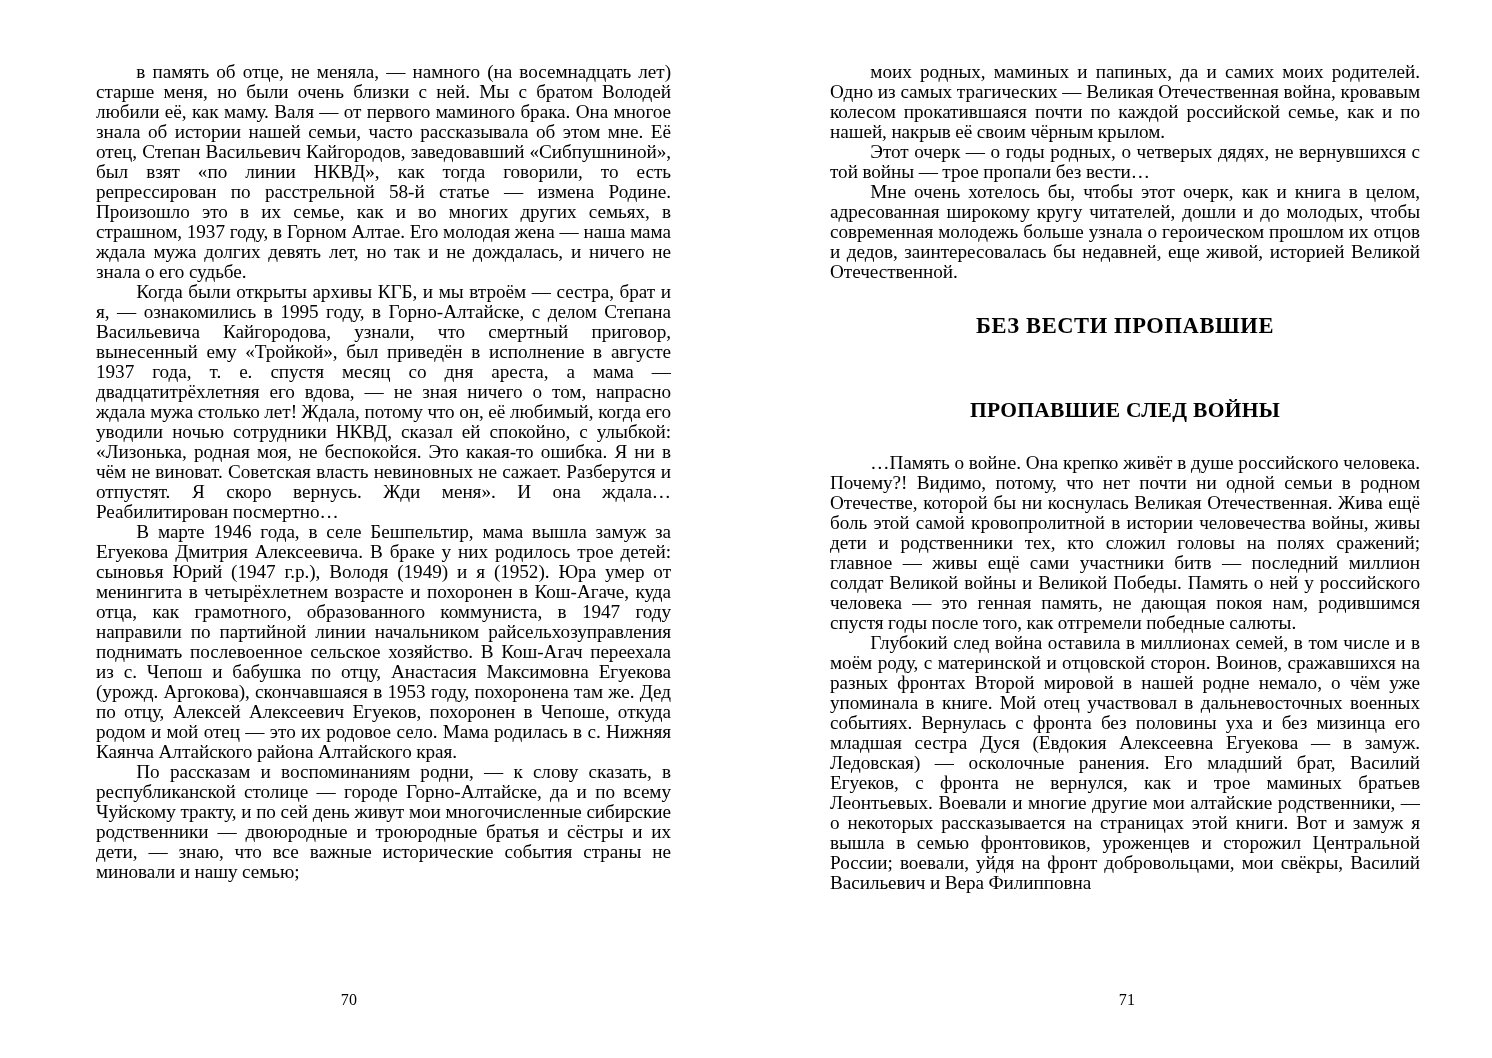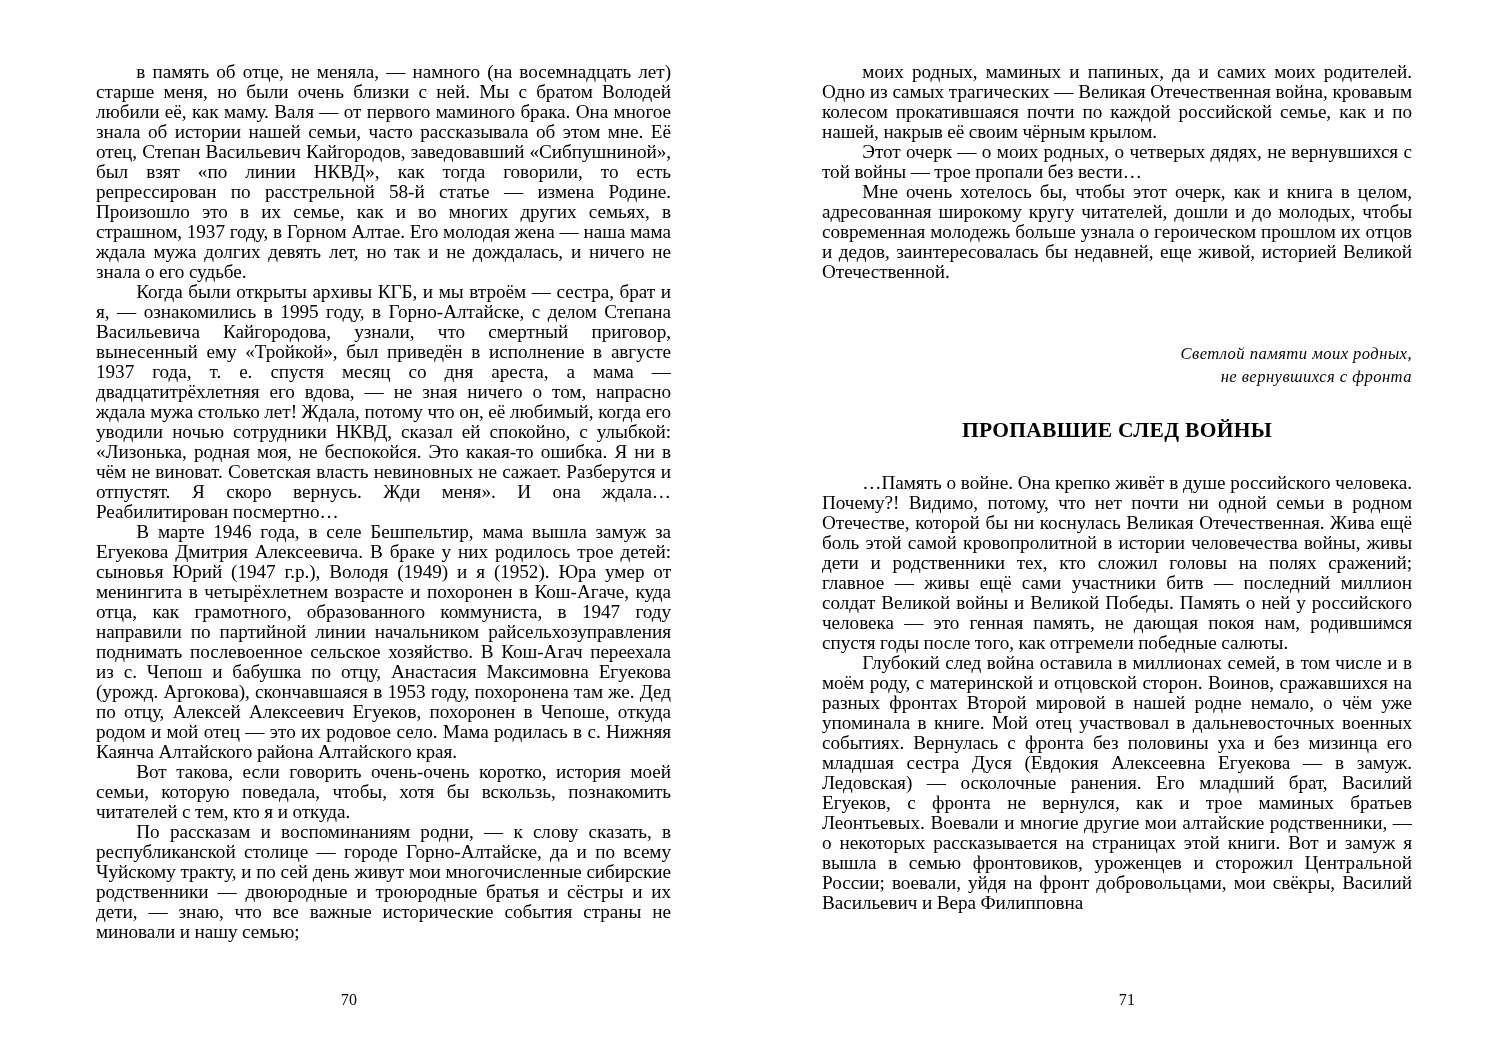--- a/index.html
+++ b/index.html
@@ -27,21 +27,21 @@
     height: 1058px;
   }
   .page-left  { left: 0;    width: 746px; }
   .page-right { left: 746px; width: 746px; }
 
   .textblock {
     position: absolute;
     top: 62px;
   }
   .page-left .textblock  { left: 96px;  width: 575px; }
-  .page-right .textblock { left: 76px;  width: 590px; }
+  .page-right .textblock { left: 84px;  width: 590px; }
 
   p.para {
     margin: 0;
     text-indent: 2.1em;
     text-align: justify;
     font-size: 19.2px;
     line-height: 20px;
     letter-spacing: -0.05px;
     word-spacing: -0.2px;
     -webkit-font-smoothing: none;
@@ -96,39 +96,35 @@
 </head>
 <body>
 
 <div class="spread">
 
   <div class="page page-left">
     <div class="textblock">
       <p class="para">в память об отце, не меняла, — намного (на восемнадцать лет) старше меня, но были очень близки с ней. Мы с братом Володей любили её, как маму. Валя — от первого маминого брака. Она многое знала об истории нашей семьи, часто рассказывала об этом мне. Её отец, Степан Васильевич Кайгородов, заведовавший «Сибпушниной», был взят «по линии НКВД», как тогда говорили, то есть репрессирован по расстрельной 58-й статье — измена Родине. Произошло это в их семье, как и во многих других семьях, в страшном, 1937 году, в Горном Алтае. Его молодая жена — наша мама ждала мужа долгих девять лет, но так и не дождалась, и ничего не знала о его судьбе.</p>
       <p class="para">Когда были открыты архивы КГБ, и мы втроём — сестра, брат и я, — ознакомились в 1995 году, в Горно-Алтайске, с делом Степана Васильевича Кайгородова, узнали, что смертный приговор, вынесенный ему «Тройкой», был приведён в исполнение в августе 1937 года, т. е. спустя месяц со дня ареста, а мама — двадцатитрёхлетняя его вдова, — не зная ничего о том, напрасно ждала мужа столько лет! Ждала, потому что он, её любимый, когда его уводили ночью сотрудники НКВД, сказал ей спокойно, с улыбкой: «Лизонька, родная моя, не беспокойся. Это какая-то ошибка. Я ни в чём не виноват. Советская власть невиновных не сажает. Разберутся и отпустят. Я скоро вернусь. Жди меня». И она ждала… Реабилитирован посмертно…</p>
       <p class="para">В марте 1946 года, в селе Бешпельтир, мама вышла замуж за Егуекова Дмитрия Алексеевича. В браке у них родилось трое детей: сыновья Юрий (1947 г.р.), Володя (1949) и я (1952). Юра умер от менингита в четырёхлетнем возрасте и похоронен в Кош-Агаче, куда отца, как грамотного, образованного коммуниста, в 1947 году направили по партийной линии начальником райсельхозуправления поднимать послевоенное сельское хозяйство. В Кош-Агач переехала из с. Чепош и бабушка по отцу, Анастасия Максимовна Егуекова (урожд. Аргокова), скончавшаяся в 1953 году, похоронена там же. Дед по отцу, Алексей Алексеевич Егуеков, похоронен в Чепоше, откуда родом и мой отец — это их родовое село. Мама родилась в с. Нижняя Каянча Алтайского района Алтайского края.</p>
-      <p class="para">Вот такова, если говорить очень-очень коротко, история моей семьи, которую поведала, чтобы, хотя бы вскользь, познакомить читателей с тем, кто я и откуда.</p>
       <p class="para">По рассказам и воспоминаниям родни, — к слову сказать, в республиканской столице — городе Горно-Алтайске, да и по всему Чуйскому тракту, и по сей день живут мои многочисленные сибирские родственники — двоюродные и троюродные братья и сёстры и их дети, — знаю, что все важные исторические события страны не миновали и нашу семью;</p>
     </div>
     <div class="folio">70</div>
   </div>
 
   <div class="page page-right">
     <div class="textblock">
       <p class="para">моих родных, маминых и папиных, да и самих моих родителей. Одно из самых трагических — Великая Отечественная война, кровавым колесом прокатившаяся почти по каждой российской семье, как и по нашей, накрыв её своим чёрным крылом.</p>
-      <p class="para">Этот очерк — о моих родных, о четверых дядях, не вернувшихся с той войны — трое пропали без вести…</p>
+      <p class="para">Этот очерк — о годы родных, о четверых дядях, не вернувшихся с той войны — трое пропали без вести…</p>
       <p class="para">Мне очень хотелось бы, чтобы этот очерк, как и книга в целом, адресованная широкому кругу читателей, дошли и до молодых, чтобы современная молодежь больше узнала о героическом прошлом их отцов и дедов, заинтересовалась бы недавней, еще живой, историей Великой Отечественной.</p>
 
       <div class="spacer-before-title"></div>
+      <h2 class="section-title">БЕЗ ВЕСТИ ПРОПАВШИЕ</h2>
       <div class="spacer-after-title"></div>
 
-      <div class="epigraph">
-        <div>Светлой памяти моих родных,</div>
-        <div>не вернувшихся с фронта</div>
-      </div>
       <div class="spacer-after-epigraph"></div>
 
       <h3 class="chapter-title">ПРОПАВШИЕ СЛЕД ВОЙНЫ</h3>
       <div class="spacer-after-chapter"></div>
 
       <p class="para">…Память о войне. Она крепко живёт в душе российского человека. Почему?! Видимо, потому, что нет почти ни одной семьи в родном Отечестве, которой бы ни коснулась Великая Отечественная. Жива ещё боль этой самой кровопролитной в истории человечества войны, живы дети и родственники тех, кто сложил головы на полях сражений; главное — живы ещё сами участники битв — последний миллион солдат Великой войны и Великой Победы. Память о ней у российского человека — это генная память, не дающая покоя нам, родившимся спустя годы после того, как отгремели победные салюты.</p>
       <p class="para">Глубокий след война оставила в миллионах семей, в том числе и в моём роду, с материнской и отцовской сторон. Воинов, сражавшихся на разных фронтах Второй мировой в нашей родне немало, о чём уже упоминала в книге. Мой отец участвовал в дальневосточных военных событиях. Вернулась с фронта без половины уха и без мизинца его младшая сестра Дуся (Евдокия Алексеевна Егуекова — в замуж. Ледовская) — осколочные ранения. Его младший брат, Василий Егуеков, с фронта не вернулся, как и трое маминых братьев Леонтьевых. Воевали и многие другие мои алтайские родственники, — о некоторых рассказывается на страницах этой книги. Вот и замуж я вышла в семью фронтовиков, уроженцев и сторожил Центральной России; воевали, уйдя на фронт добровольцами, мои свёкры, Василий Васильевич и Вера Филипповна</p>
     </div>
     <div class="folio">71</div>
   </div>

